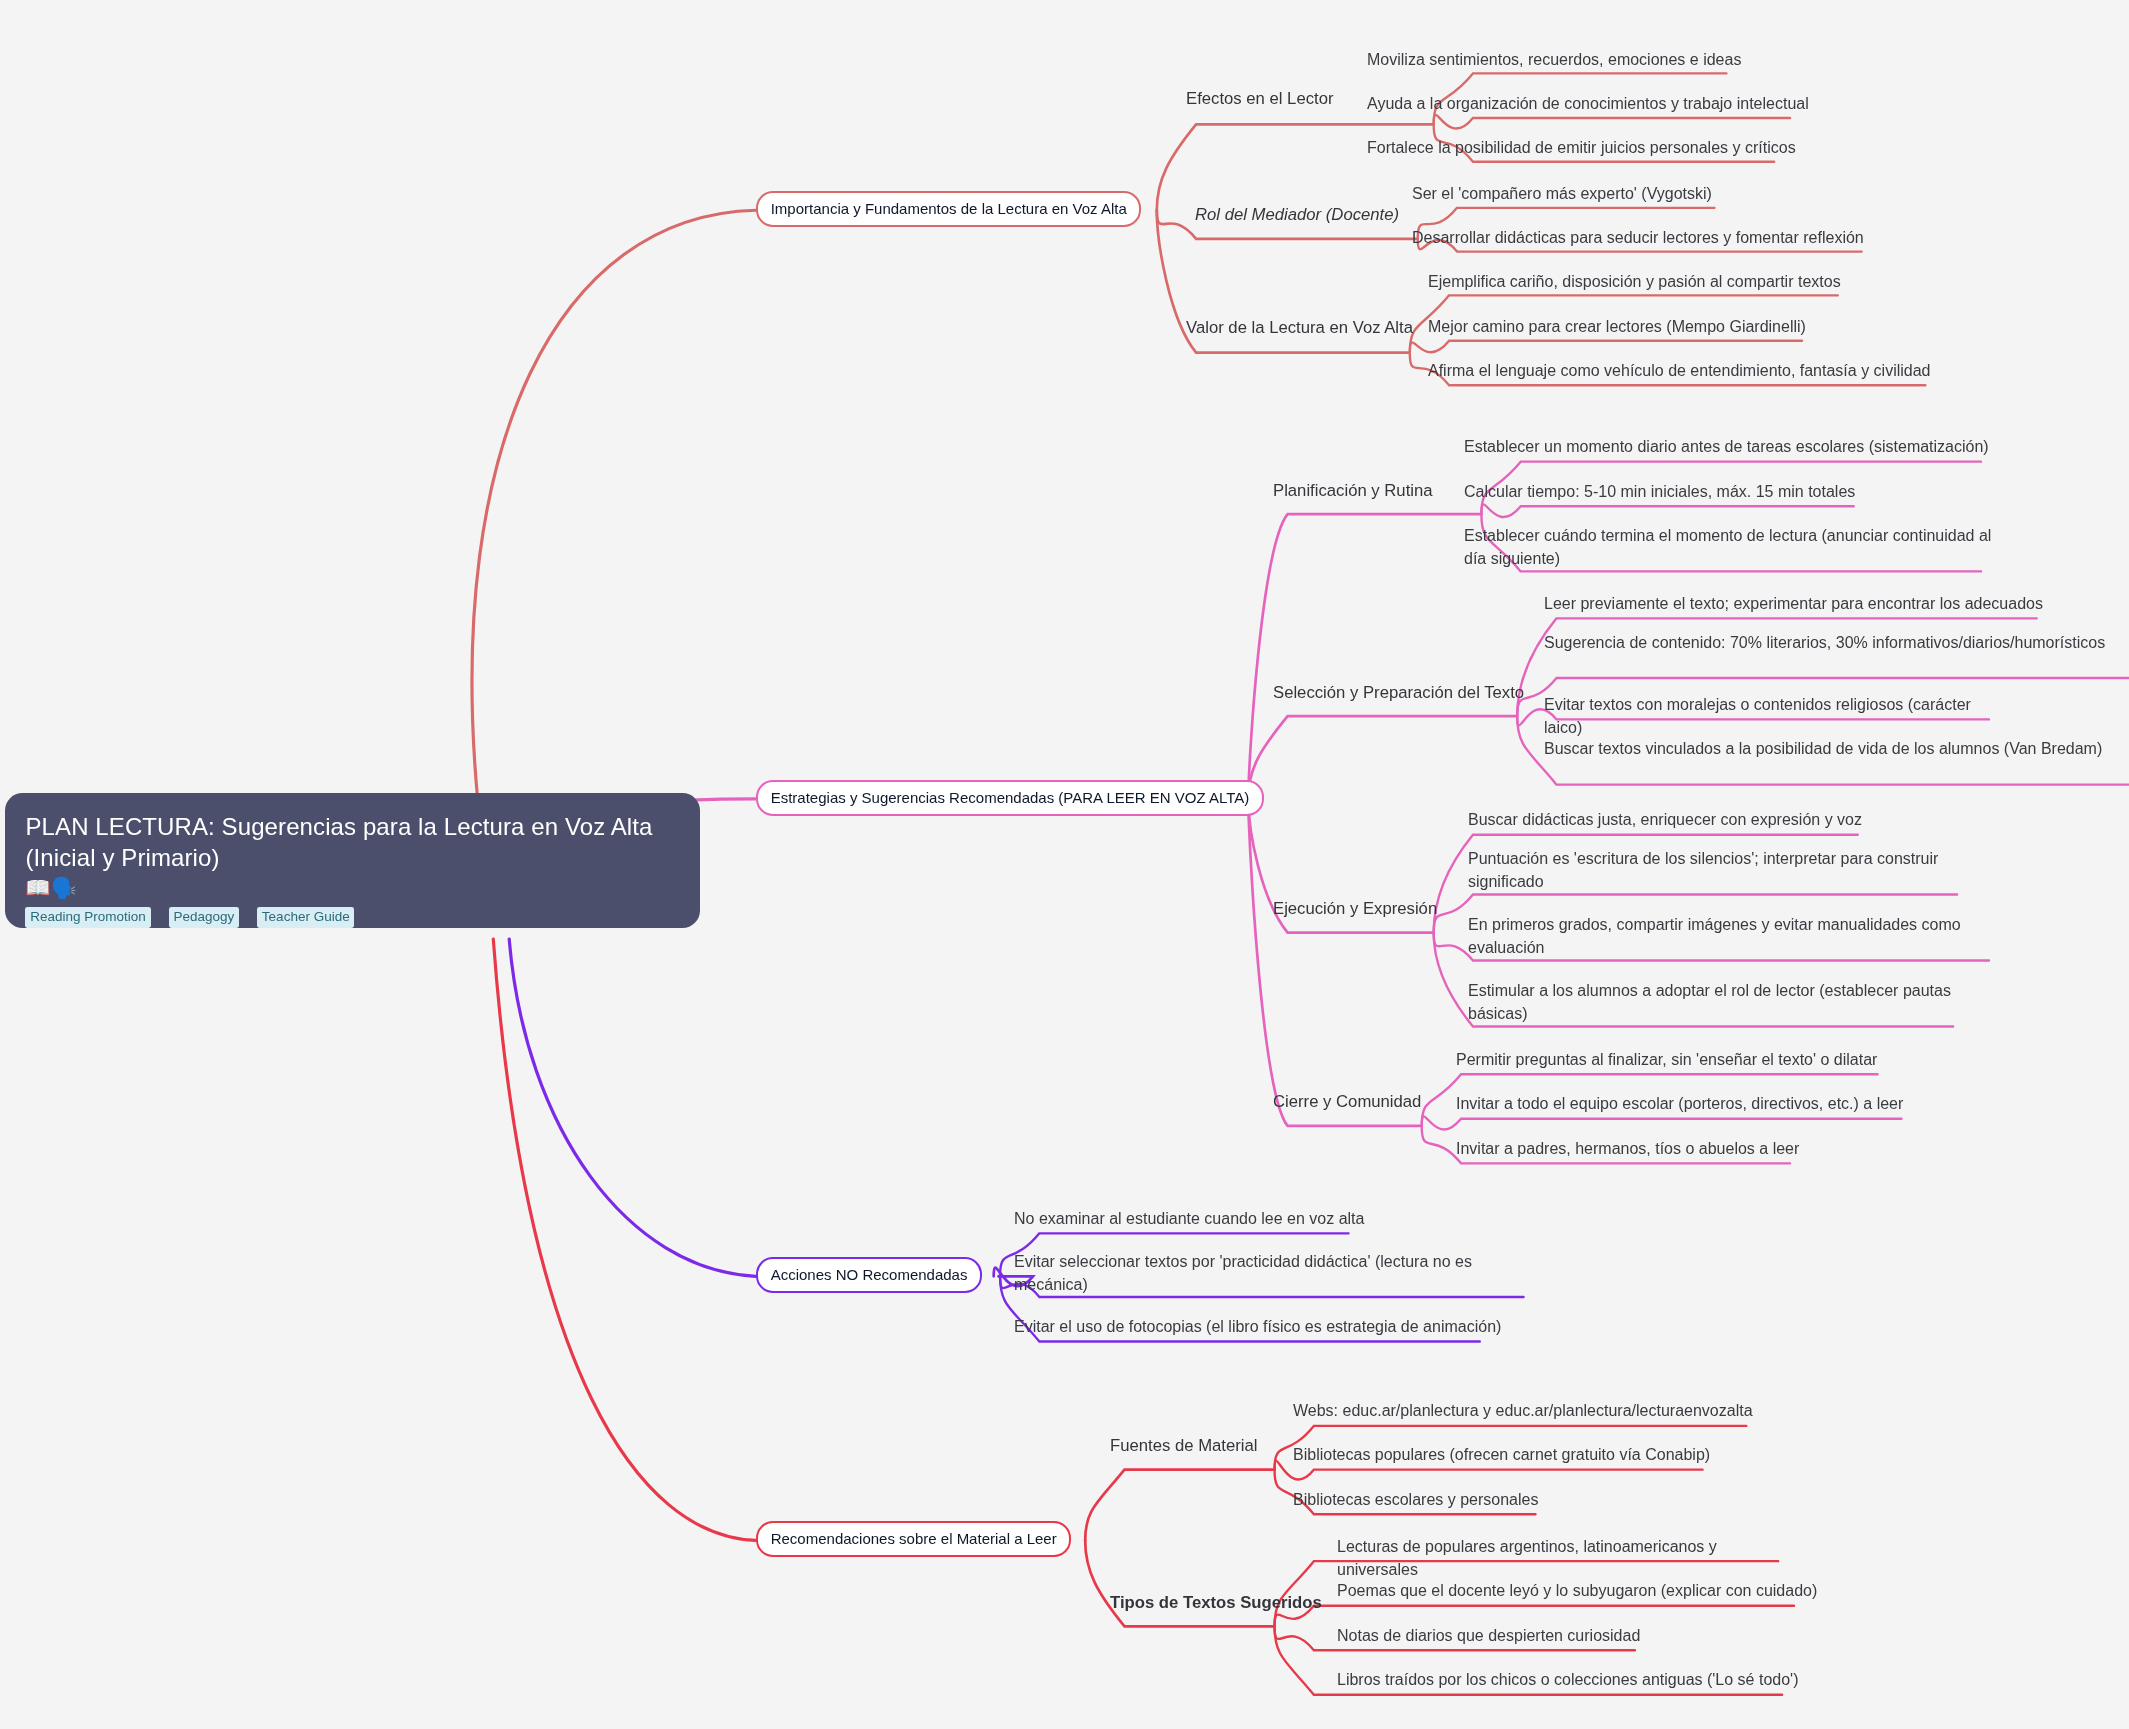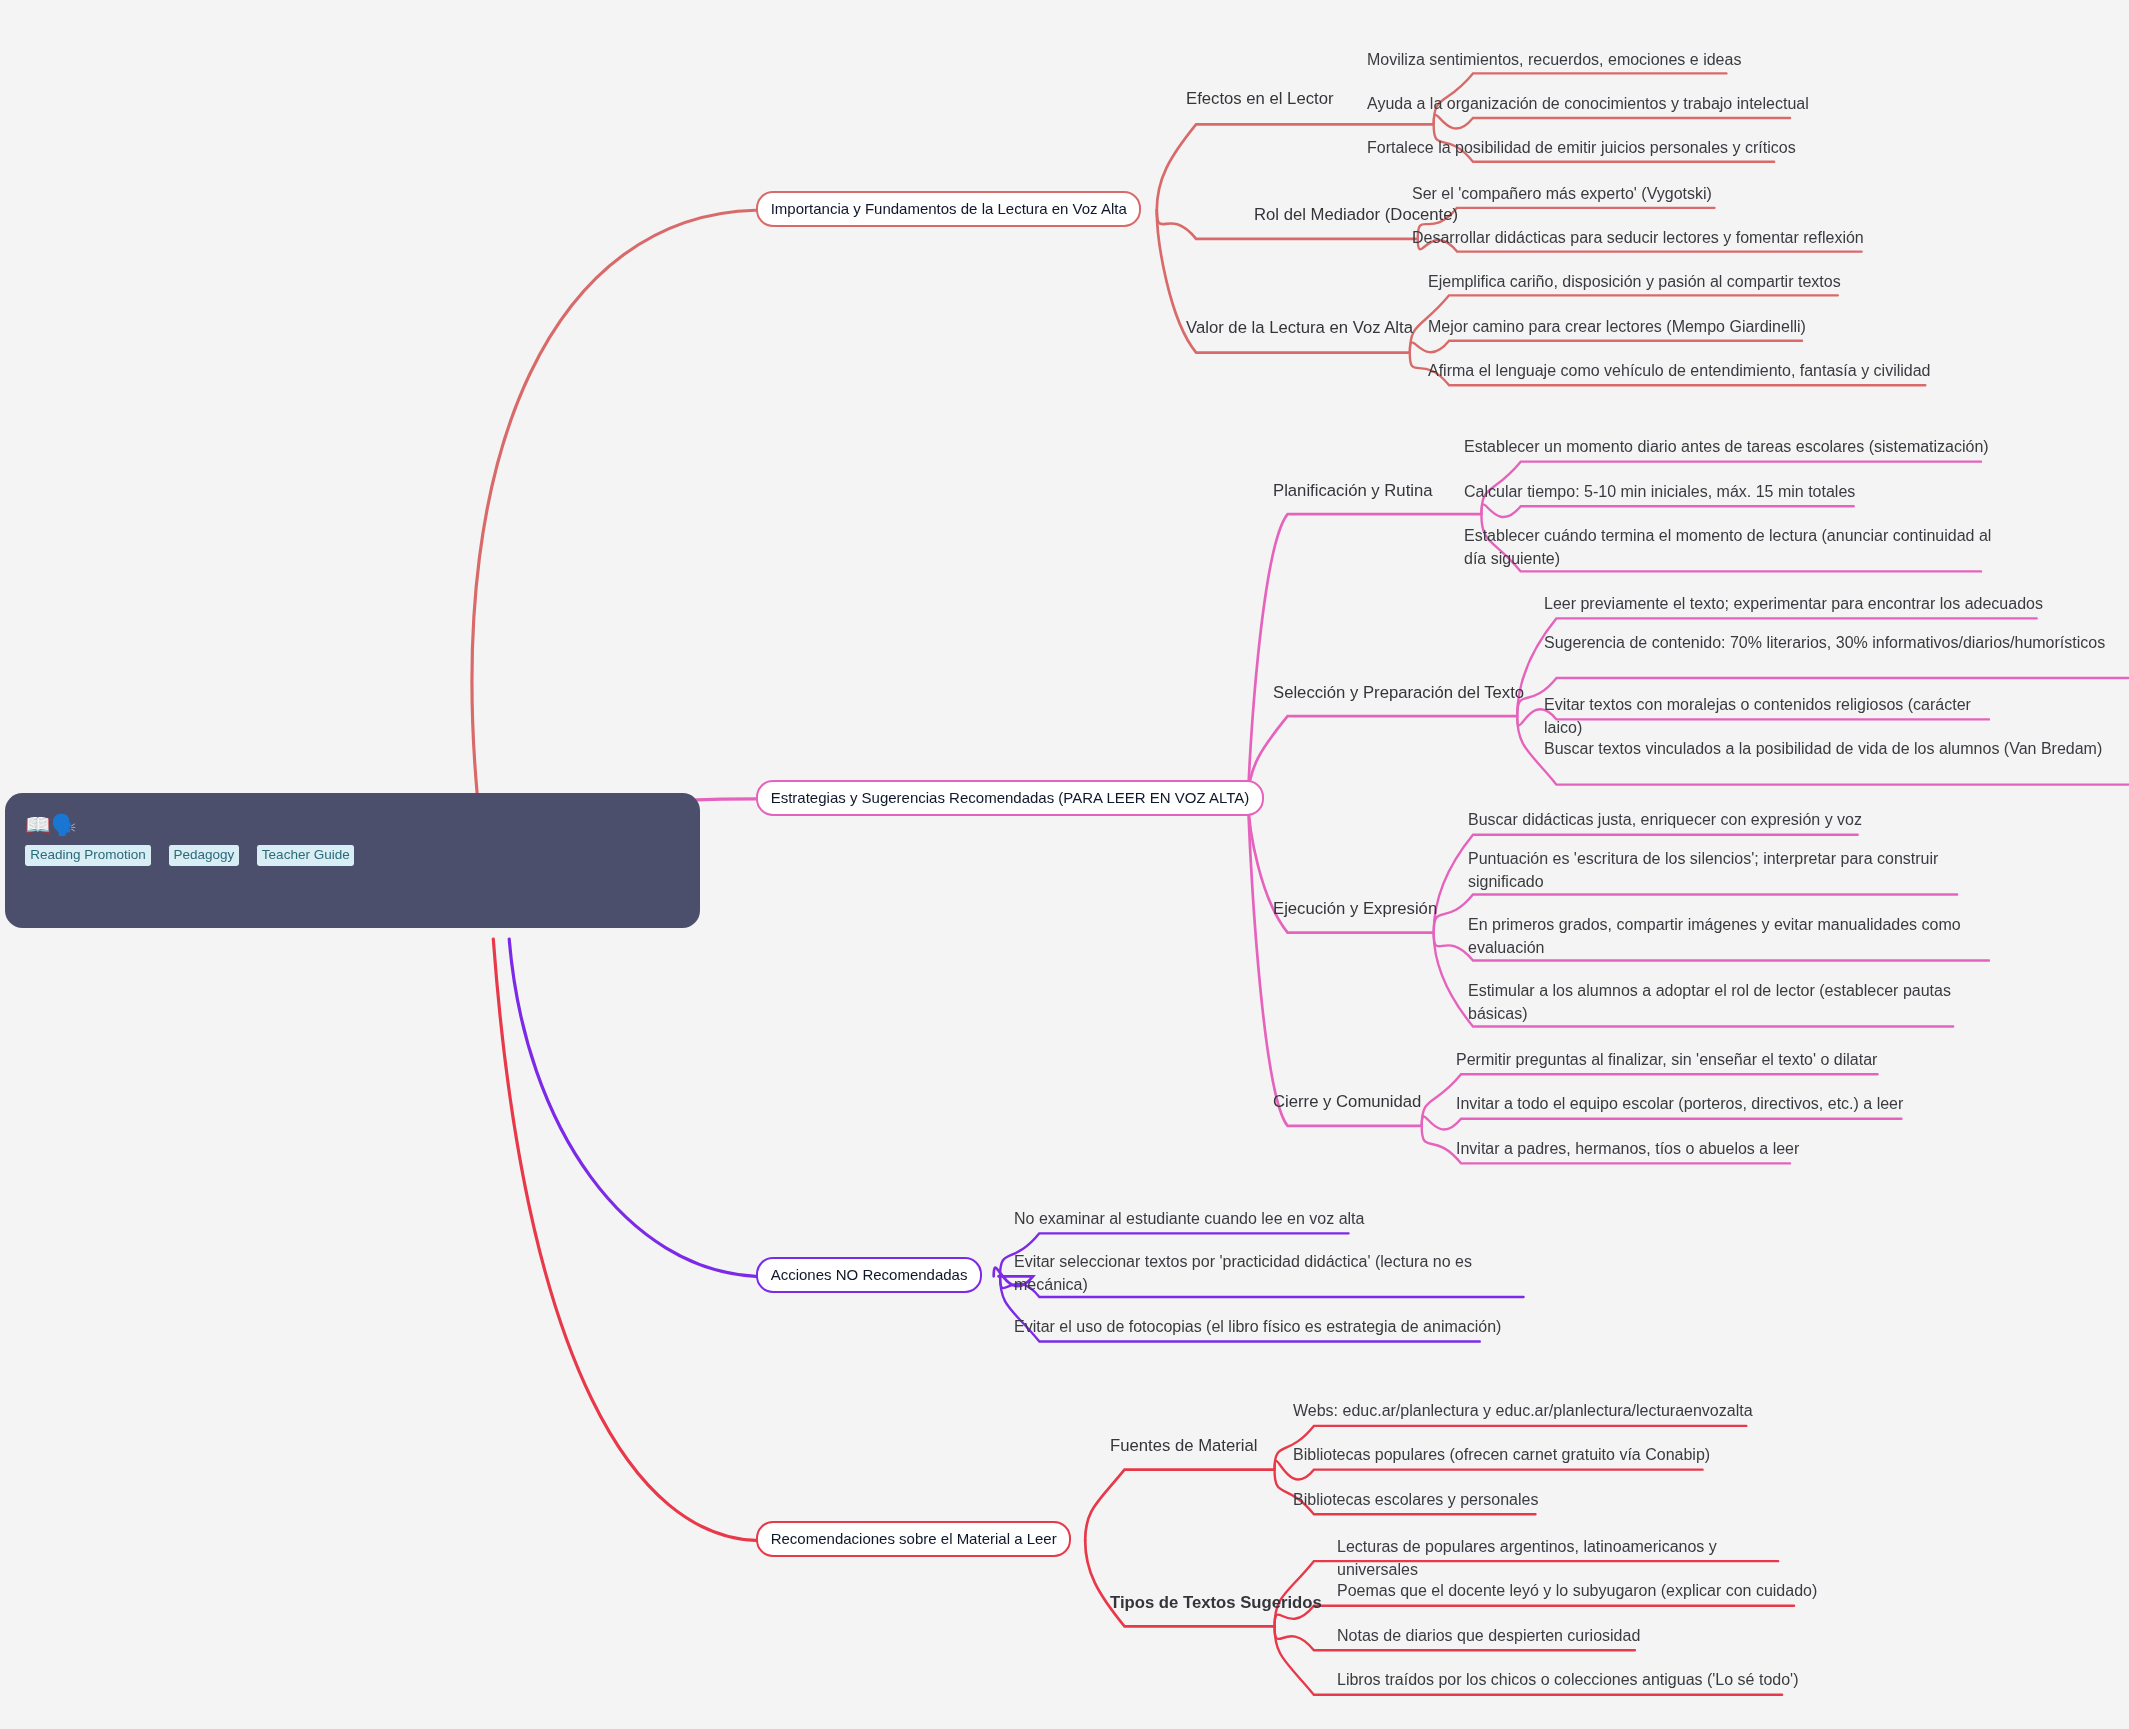--- a/index.html
+++ b/index.html
@@ -102,35 +102,36 @@
       <path d="M 1602 1847 C 1602 1808, 1617.6 1888.6, 1651.4 1847 L 2140 1847" fill="none" stroke="#e8394a" stroke-width="3" stroke-linecap="round"></path>
       <path d="M 1602 1847 C 1602 1886, 1617.6 1861.4, 1651.4 1903 L 1930 1903" fill="none" stroke="#e8394a" stroke-width="3" stroke-linecap="round"></path>
       <path d="M 1364 1936 C 1364 1975, 1379.6 2002.4, 1413.4 2044 L 1600 2044" fill="none" stroke="#e8394a" stroke-width="3.4" stroke-linecap="round"></path>
       <path d="M 1602 2044 C 1602 2005, 1617.6 2003.6, 1651.4 1962 L 2235 1962" fill="none" stroke="#e8394a" stroke-width="3" stroke-linecap="round"></path>
       <path d="M 1602 2044 C 1602 2005, 1617.6 2059.6, 1651.4 2018 L 2255 2018" fill="none" stroke="#e8394a" stroke-width="3" stroke-linecap="round"></path>
       <path d="M 1602 2044 C 1602 2083, 1617.6 2032.4, 1651.4 2074 L 2055 2074" fill="none" stroke="#e8394a" stroke-width="3" stroke-linecap="round"></path>
       <path d="M 1602 2044 C 1602 2083, 1617.6 2088.4, 1651.4 2130 L 2240 2130" fill="none" stroke="#e8394a" stroke-width="3" stroke-linecap="round"></path>
     </svg>
 
   <div class="root-node">
+    <div class="root-title">PLAN LECTURA: Sugerencias para la Lectura en Voz Alta (Inicial y Primario)</div>
     <div class="root-emoji">📖🗣️</div>
     <div class="root-tags">
       <span class="root-tag">Reading Promotion</span>
       <span class="root-tag">Pedagogy</span>
       <span class="root-tag">Teacher Guide</span>
     </div>
   </div>
 
   <div id="nodes">
       <div class="pill" style="left: 756px; top: 191px; border-color: rgb(217, 106, 106);"><span>Importancia y Fundamentos de la Lectura en Voz Alta</span></div>
       <div class="sub" style="left: 1186px; top: 89px;"><span>Efectos en el Lector</span></div>
       <div class="leaf" style="left: 1367px; top: 49px; width: 384px;"><span>Moviliza sentimientos, recuerdos, emociones e ideas</span></div>
       <div class="leaf" style="left: 1367px; top: 93px; width: 447px;"><span>Ayuda a la organización de conocimientos y trabajo intelectual</span></div>
       <div class="leaf" style="left: 1367px; top: 137px; width: 431px;"><span>Fortalece la posibilidad de emitir juicios personales y críticos</span></div>
-      <div class="sub" style="left: 1254px; top: 205px;"><span>Rol del Mediador (Docente)</span></div>
+      <div class="sub" style="left: 1195px; top: 205px; font-style: italic;"><span>Rol del Mediador (Docente)</span></div>
       <div class="leaf" style="left: 1412px; top: 183px; width: 326px;"><span>Ser el 'compañero más experto' (Vygotski)</span></div>
       <div class="leaf" style="left: 1412px; top: 227px; width: 473px;"><span>Desarrollar didácticas para seducir lectores y fomentar reflexión</span></div>
       <div class="sub" style="left: 1186px; top: 318px;"><span>Valor de la Lectura en Voz Alta</span></div>
       <div class="leaf" style="left: 1428px; top: 271px; width: 434px;"><span>Ejemplifica cariño, disposición y pasión al compartir textos</span></div>
       <div class="leaf" style="left: 1428px; top: 316px; width: 398px;"><span>Mejor camino para crear lectores (Mempo Giardinelli)</span></div>
       <div class="leaf" style="left: 1428px; top: 360px; width: 521px;"><span>Afirma el lenguaje como vehículo de entendimiento, fantasía y civilidad</span></div>
       <div class="pill" style="left: 756px; top: 780px; border-color: rgb(229, 99, 189);"><span>Estrategias y Sugerencias Recomendadas (PARA LEER EN VOZ ALTA)</span></div>
       <div class="sub" style="left: 1273px; top: 481px;"><span>Planificación y Rutina</span></div>
       <div class="leaf" style="left: 1464px; top: 436px; width: 541px;"><span>Establecer un momento diario antes de tareas escolares (sistematización)</span></div>
       <div class="leaf" style="left: 1464px; top: 481px; width: 414px;"><span>Calcular tiempo: 5-10 min iniciales, máx. 15 min totales</span></div>

